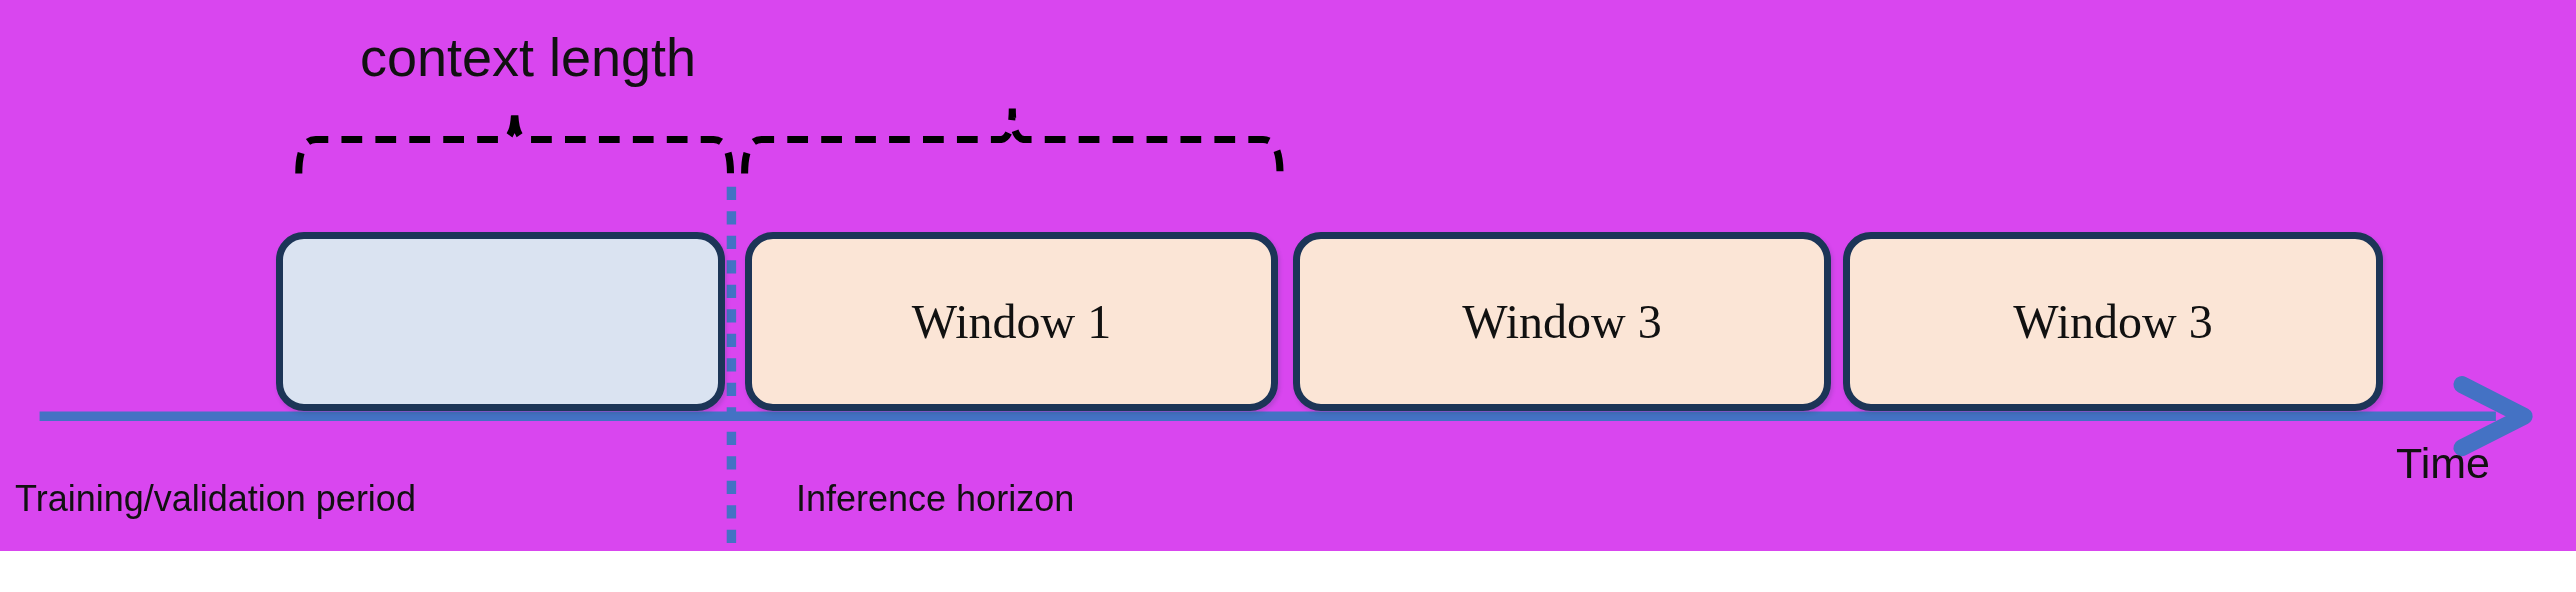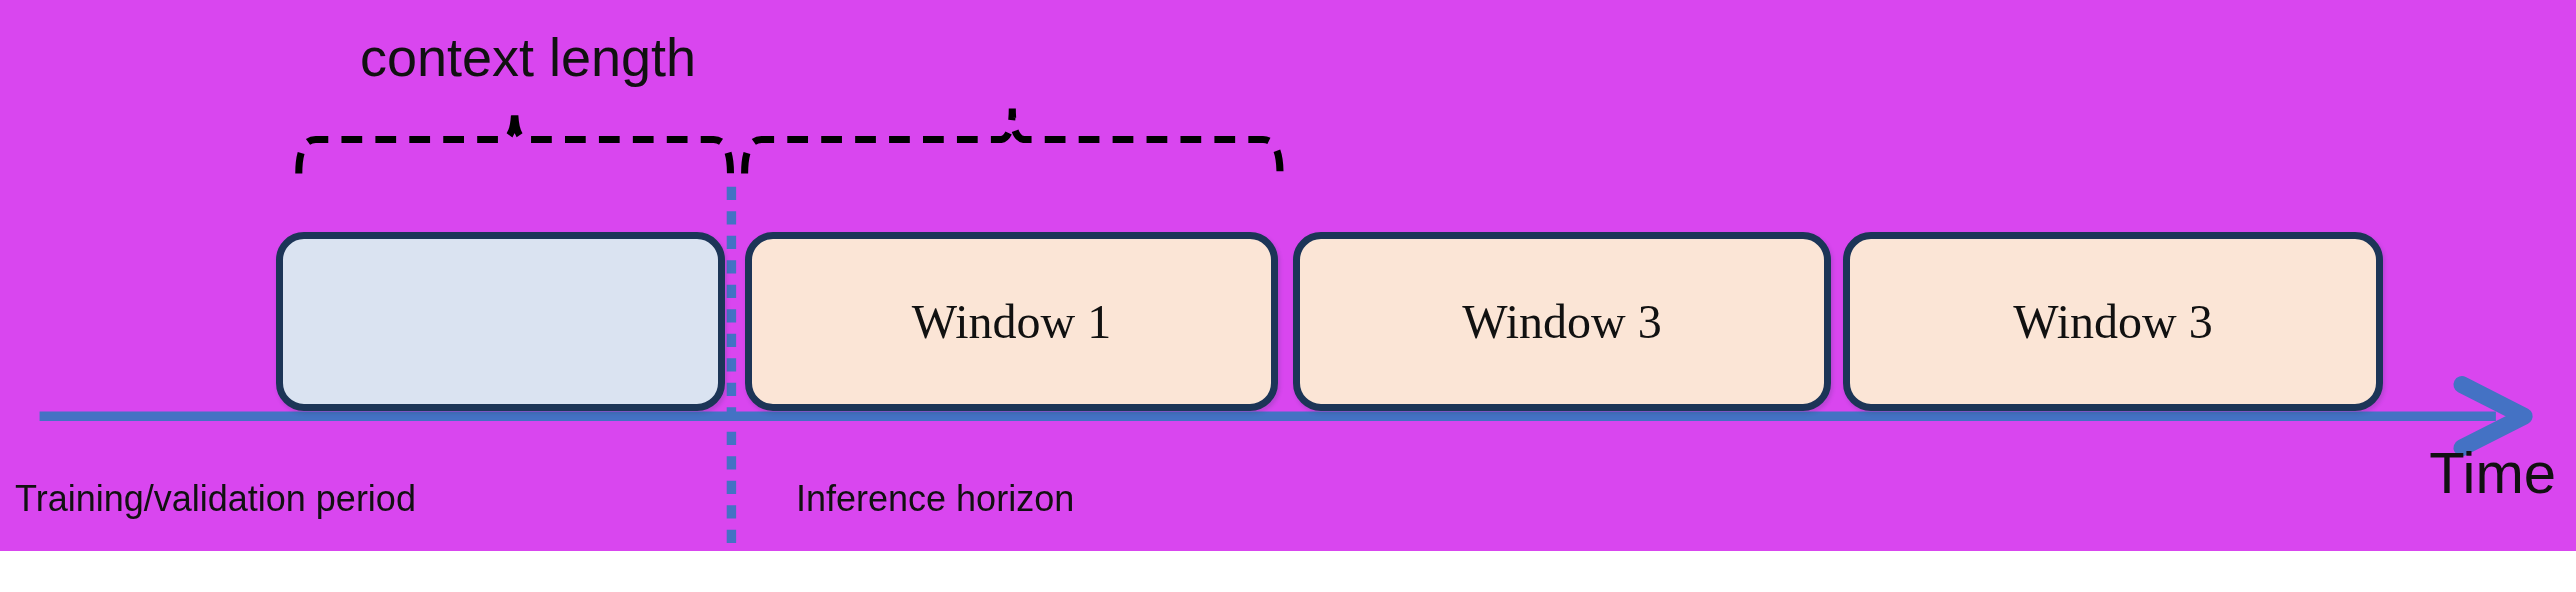--- a/index.html
+++ b/index.html
@@ -36,21 +36,21 @@
   }
   .box.context{background:var(--context-fill);}
   .box.window{background:var(--window-fill);}
   .box-label{font-size:48px;color:var(--text);white-space:nowrap;font-family:Liberation Serif, serif;}
   .period-label{
     position:absolute;top:479px;font-size:36px;line-height:1.1;
     color:var(--text);white-space:nowrap;
   }
   .time-label{
     position:absolute;top:439px;left:2396px;width:160px;
-    font-size:58px;text-align:right;color:var(--text);white-space:nowrap;
+    font-size:43px;text-align:left;color:var(--text);white-space:nowrap;
   }
 </style>
 </head>
 <body>
 
 <div class="canvas">
 
   <svg class="svg-layer" viewBox="0 0 2733 629" xmlns="http://www.w3.org/2000/svg">
 
     <path d="M317,184 Q317,148 335,148 L534,148 Q546,146 546,115 Q546,146 558,148 L757,148 Q775,148 775,184" fill="none" stroke="var(--brace)" stroke-width="7.5" stroke-dasharray="22 14"></path>

